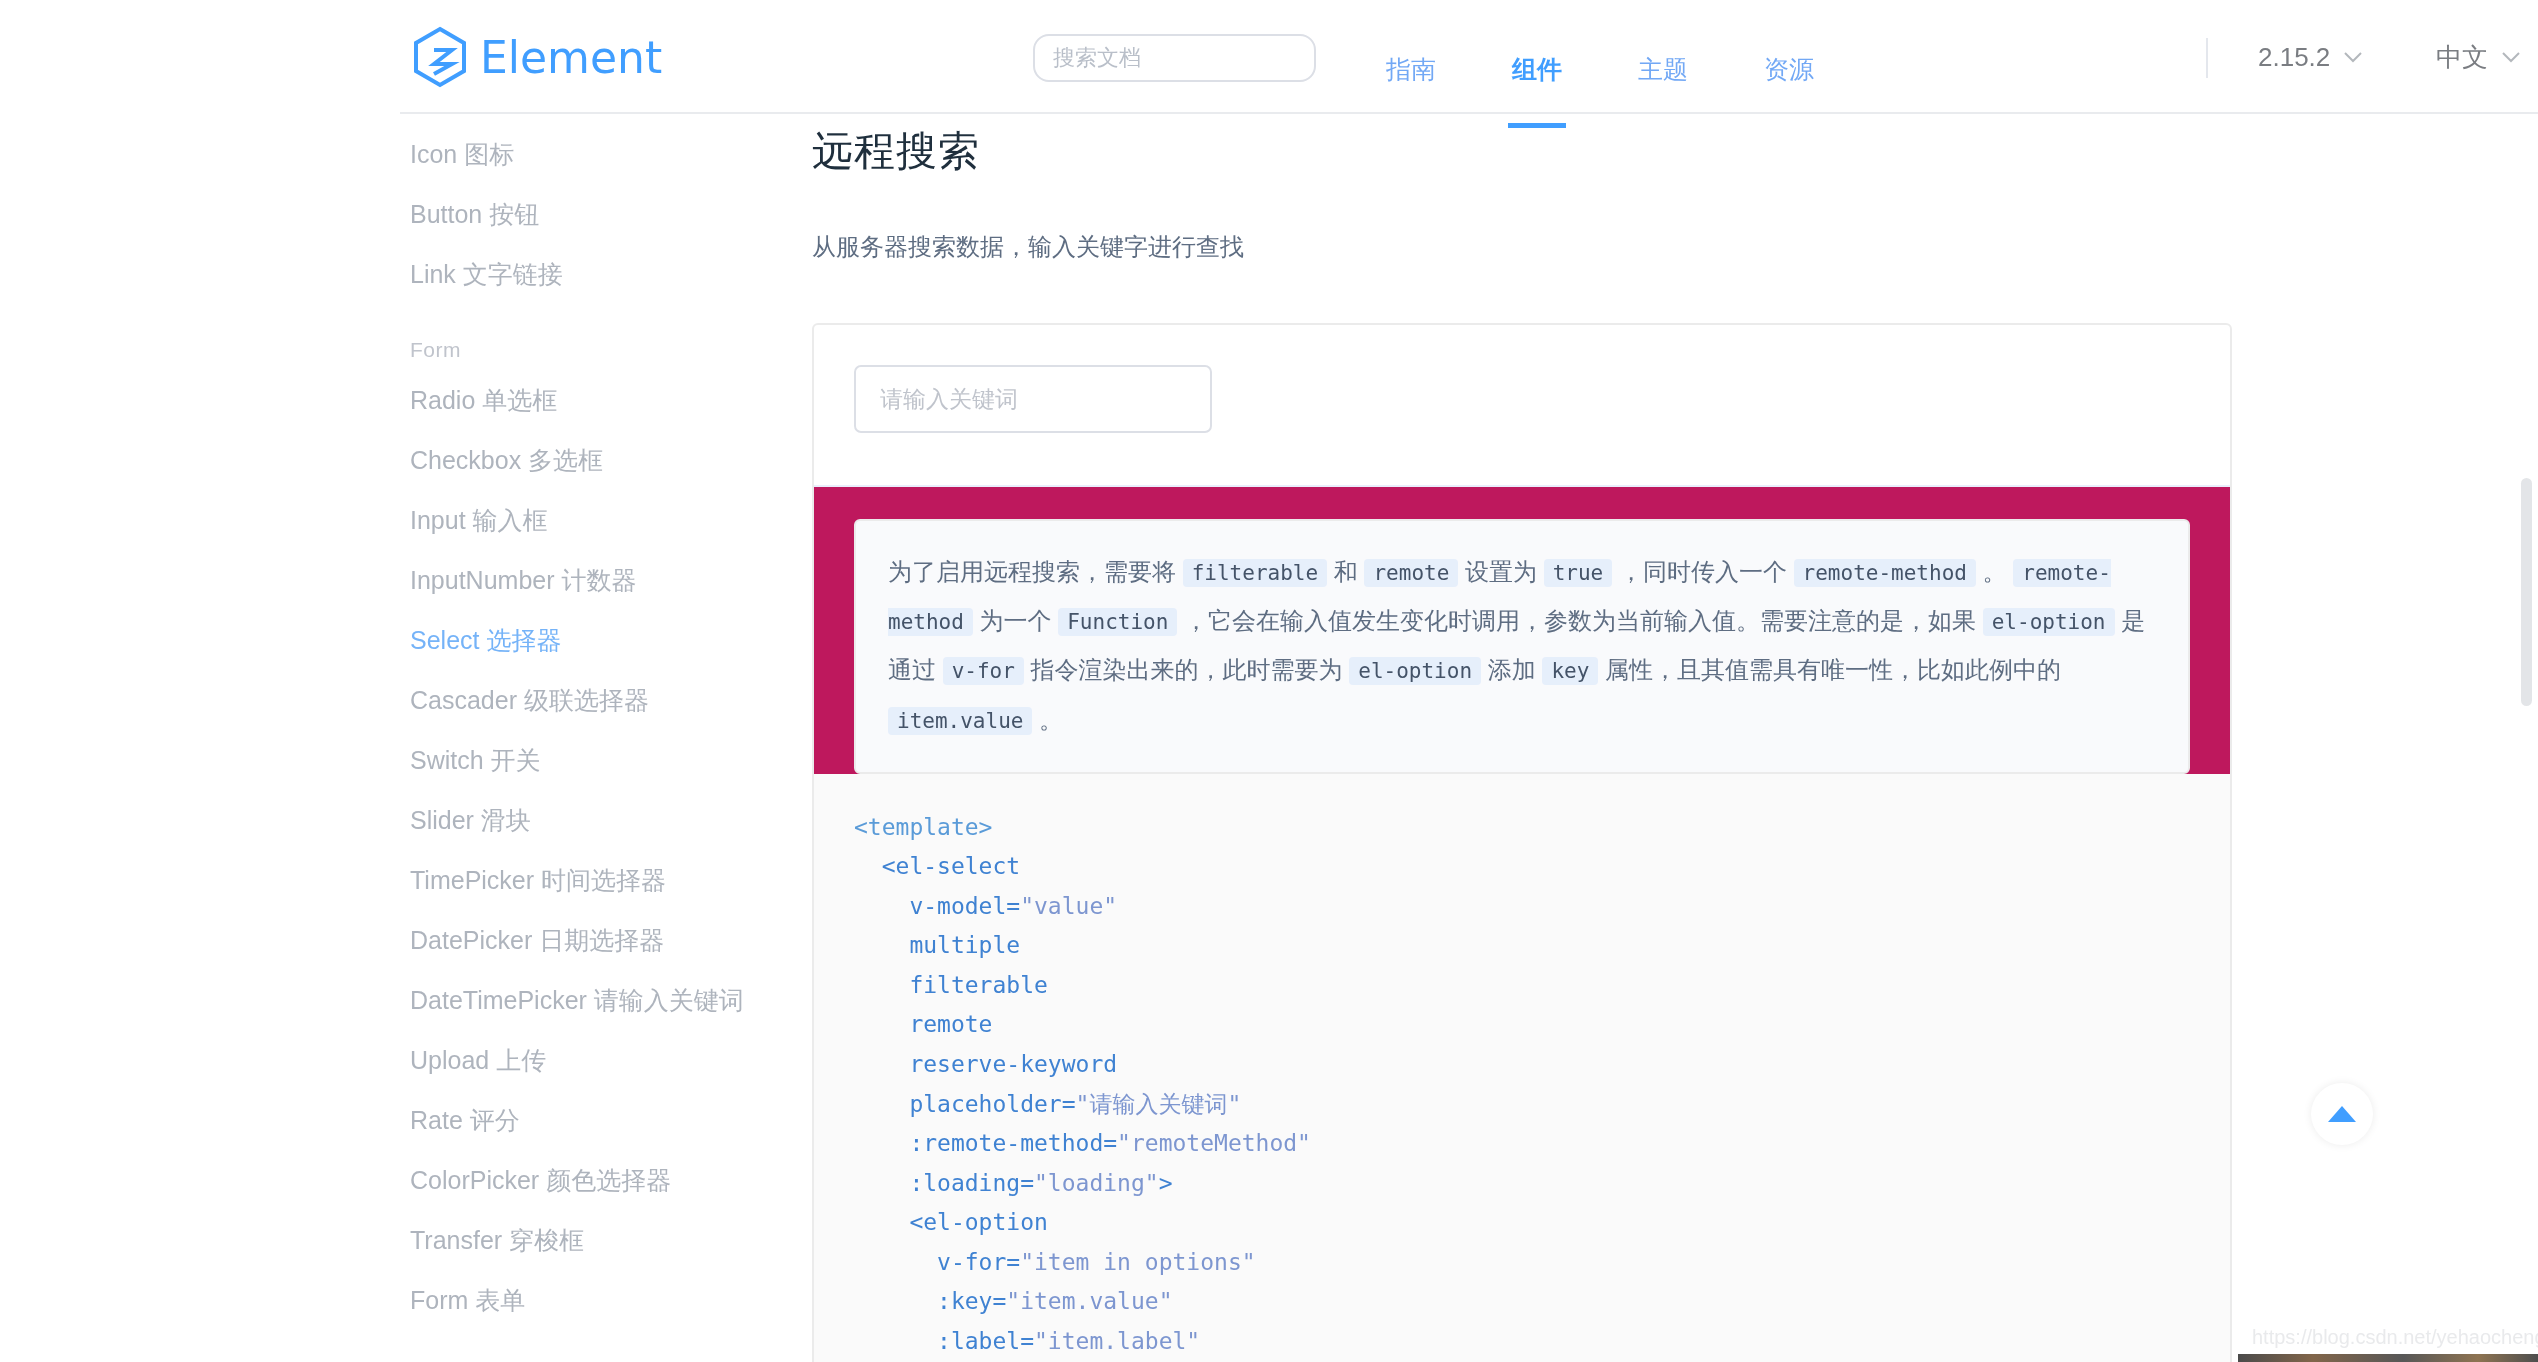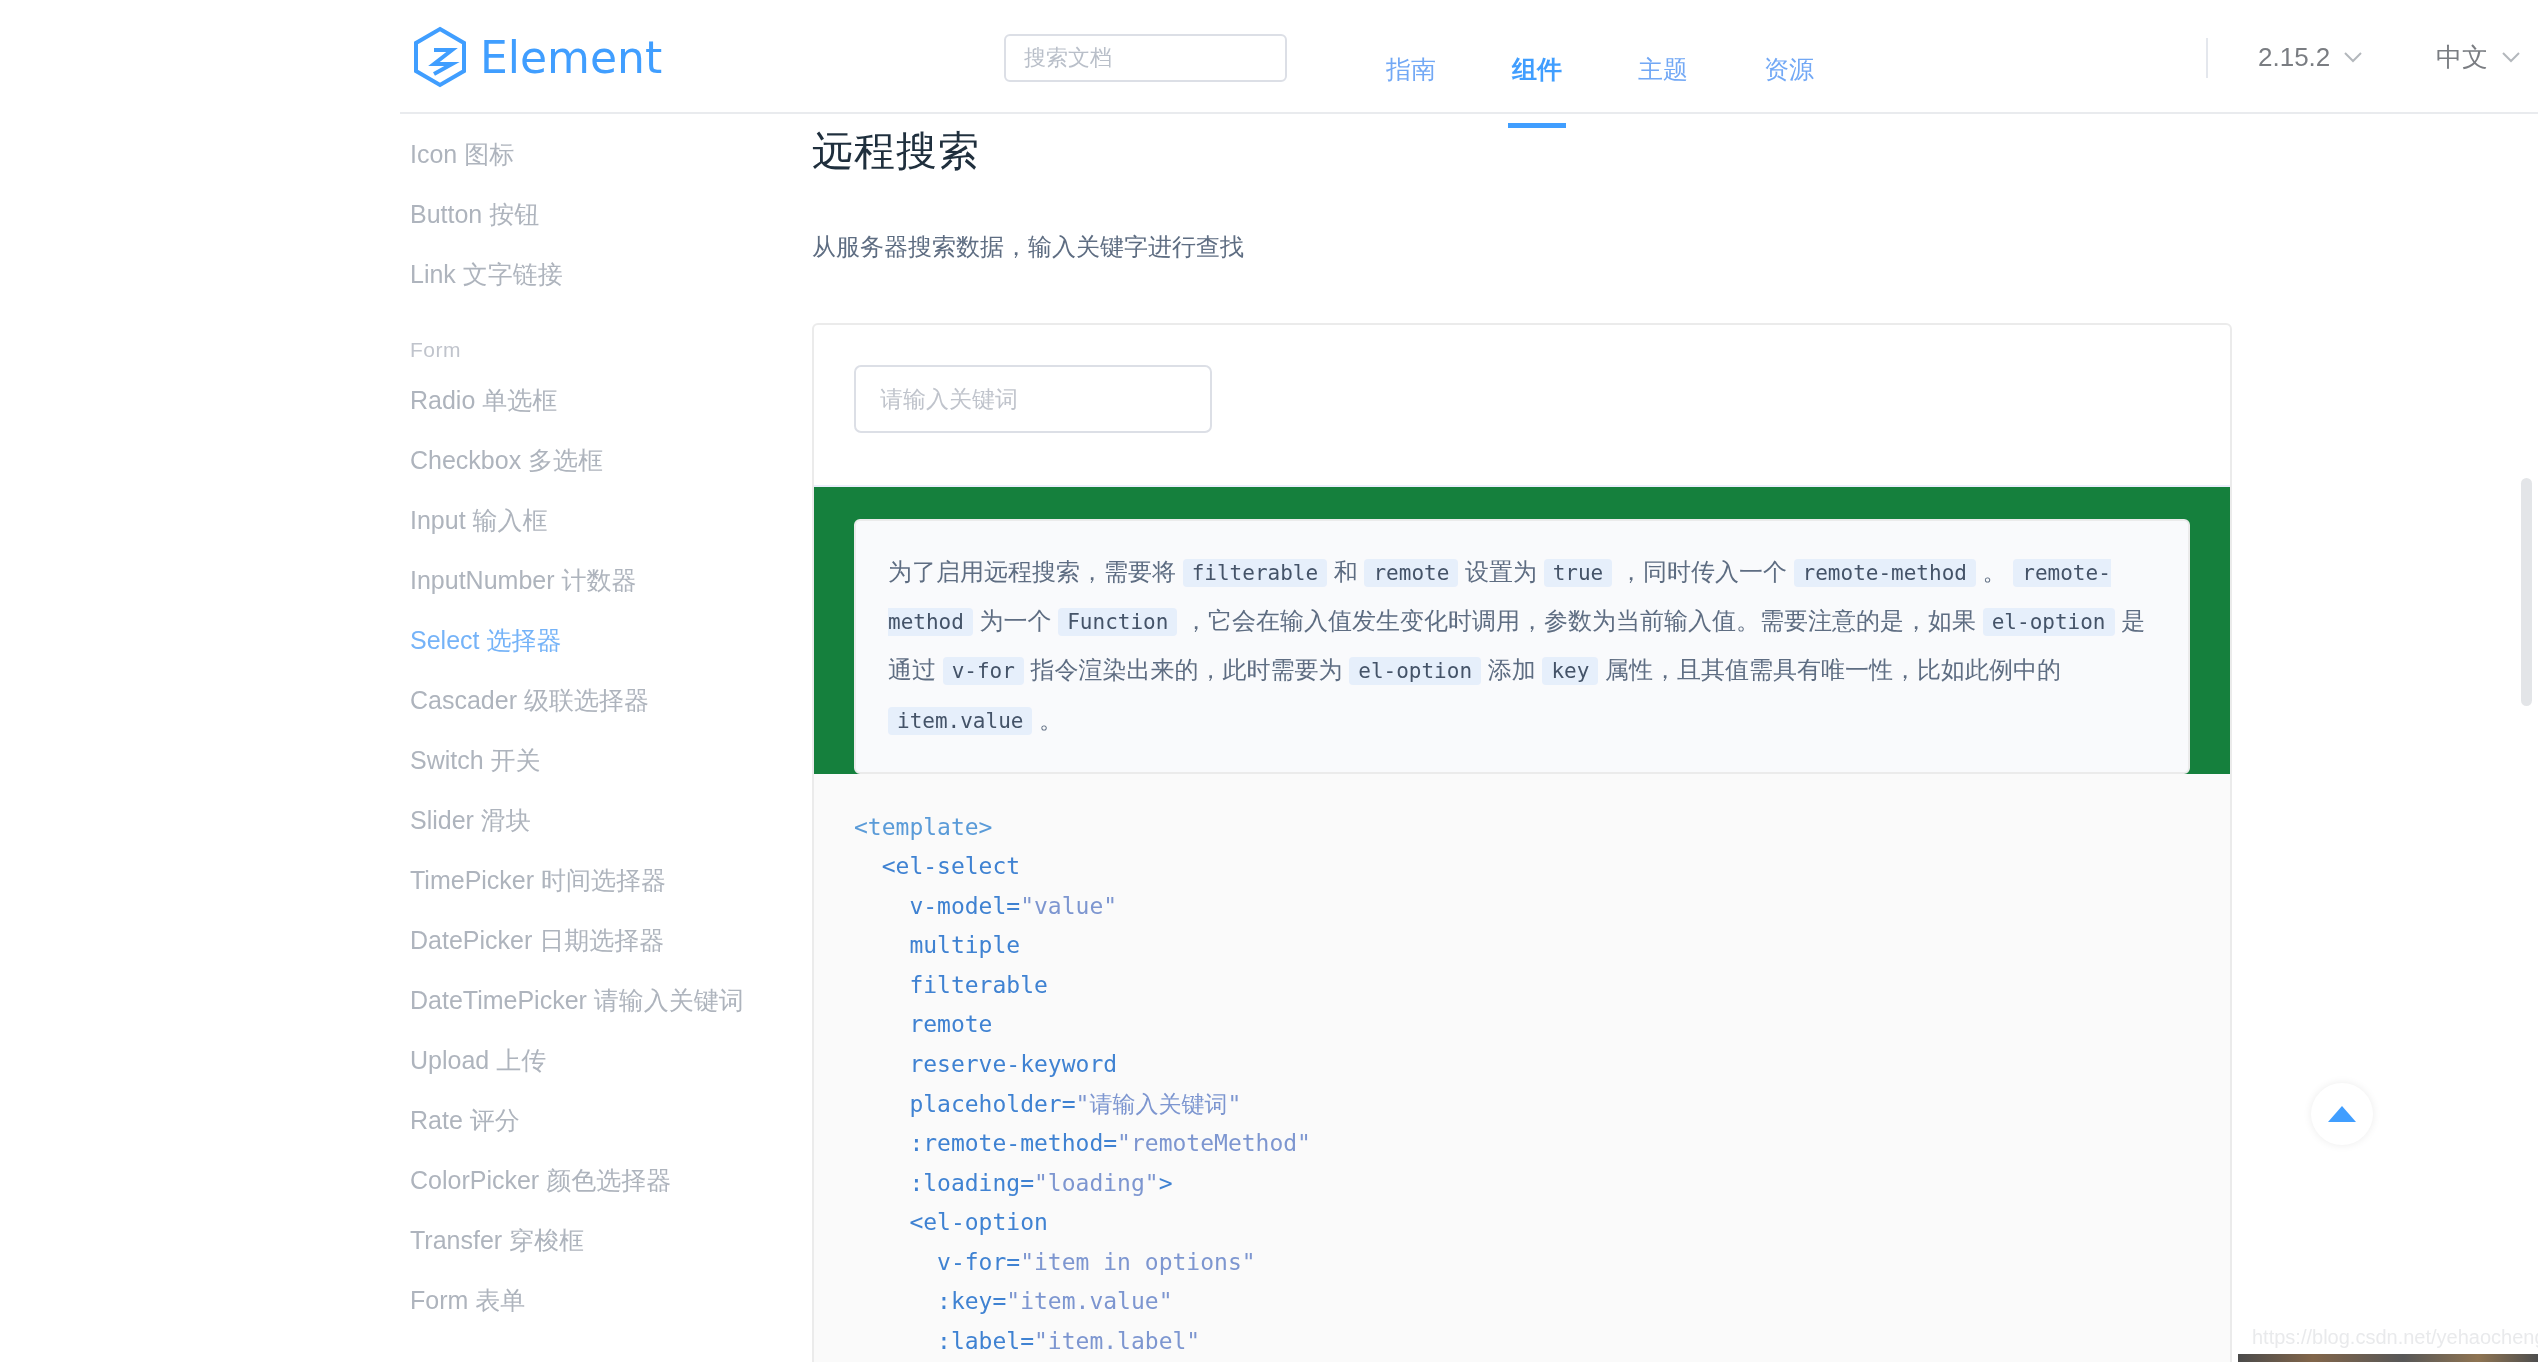--- a/index.html
+++ b/index.html
@@ -37,24 +37,24 @@
     display: flex; align-items: center; gap: 12px;
   }
   .logo-mark { width: 56px; height: 62px; display:block; }
   .logo-text {
     font-size: 44px; color: #409eff; letter-spacing: 0px;
     font-family: "DejaVu Sans", sans-serif; font-weight: 400;
   }
 
   .hsearch {
     position: absolute;
-    left: 604px; top: 34px;
+    left: 633px; top: 34px;
     width: 283px; height: 48px;
     border: 2px solid #dcdfe6;
-    border-radius: 6px;
+    border-radius: 16px;
     background: #fff;
   }
   .hsearch input {
     width: 100%; height: 100%;
     border: 0; outline: none; background: transparent;
     padding: 0 18px;
     font-size: 22px; color: #5e6d82;
     font-family: "Liberation Sans", sans-serif;
   }
   .hsearch input::placeholder { color: #b9bfc9; }
@@ -164,21 +164,21 @@
   }
   .el-input input {
     border: 0; outline: none; background: transparent;
     width: 100%; font-size: 23px; color: #606266;
     font-family: "Liberation Sans", sans-serif;
   }
   .el-input input::placeholder { color: #c0c4cc; }
 
   .demo-meta {
     border-top: 2px solid #eaeefb;
-    background: #15803d;
+    background: #be185d;
     padding: 32px 40px 0 40px;
   }
   .tip {
     background: #f9fafc;
     border: 2px solid #ebebeb;
     border-radius: 6px;
     padding: 26px 32px 28px 32px;
     font-size: 24px;
     line-height: 2.05;
     color: #5e6d82;

